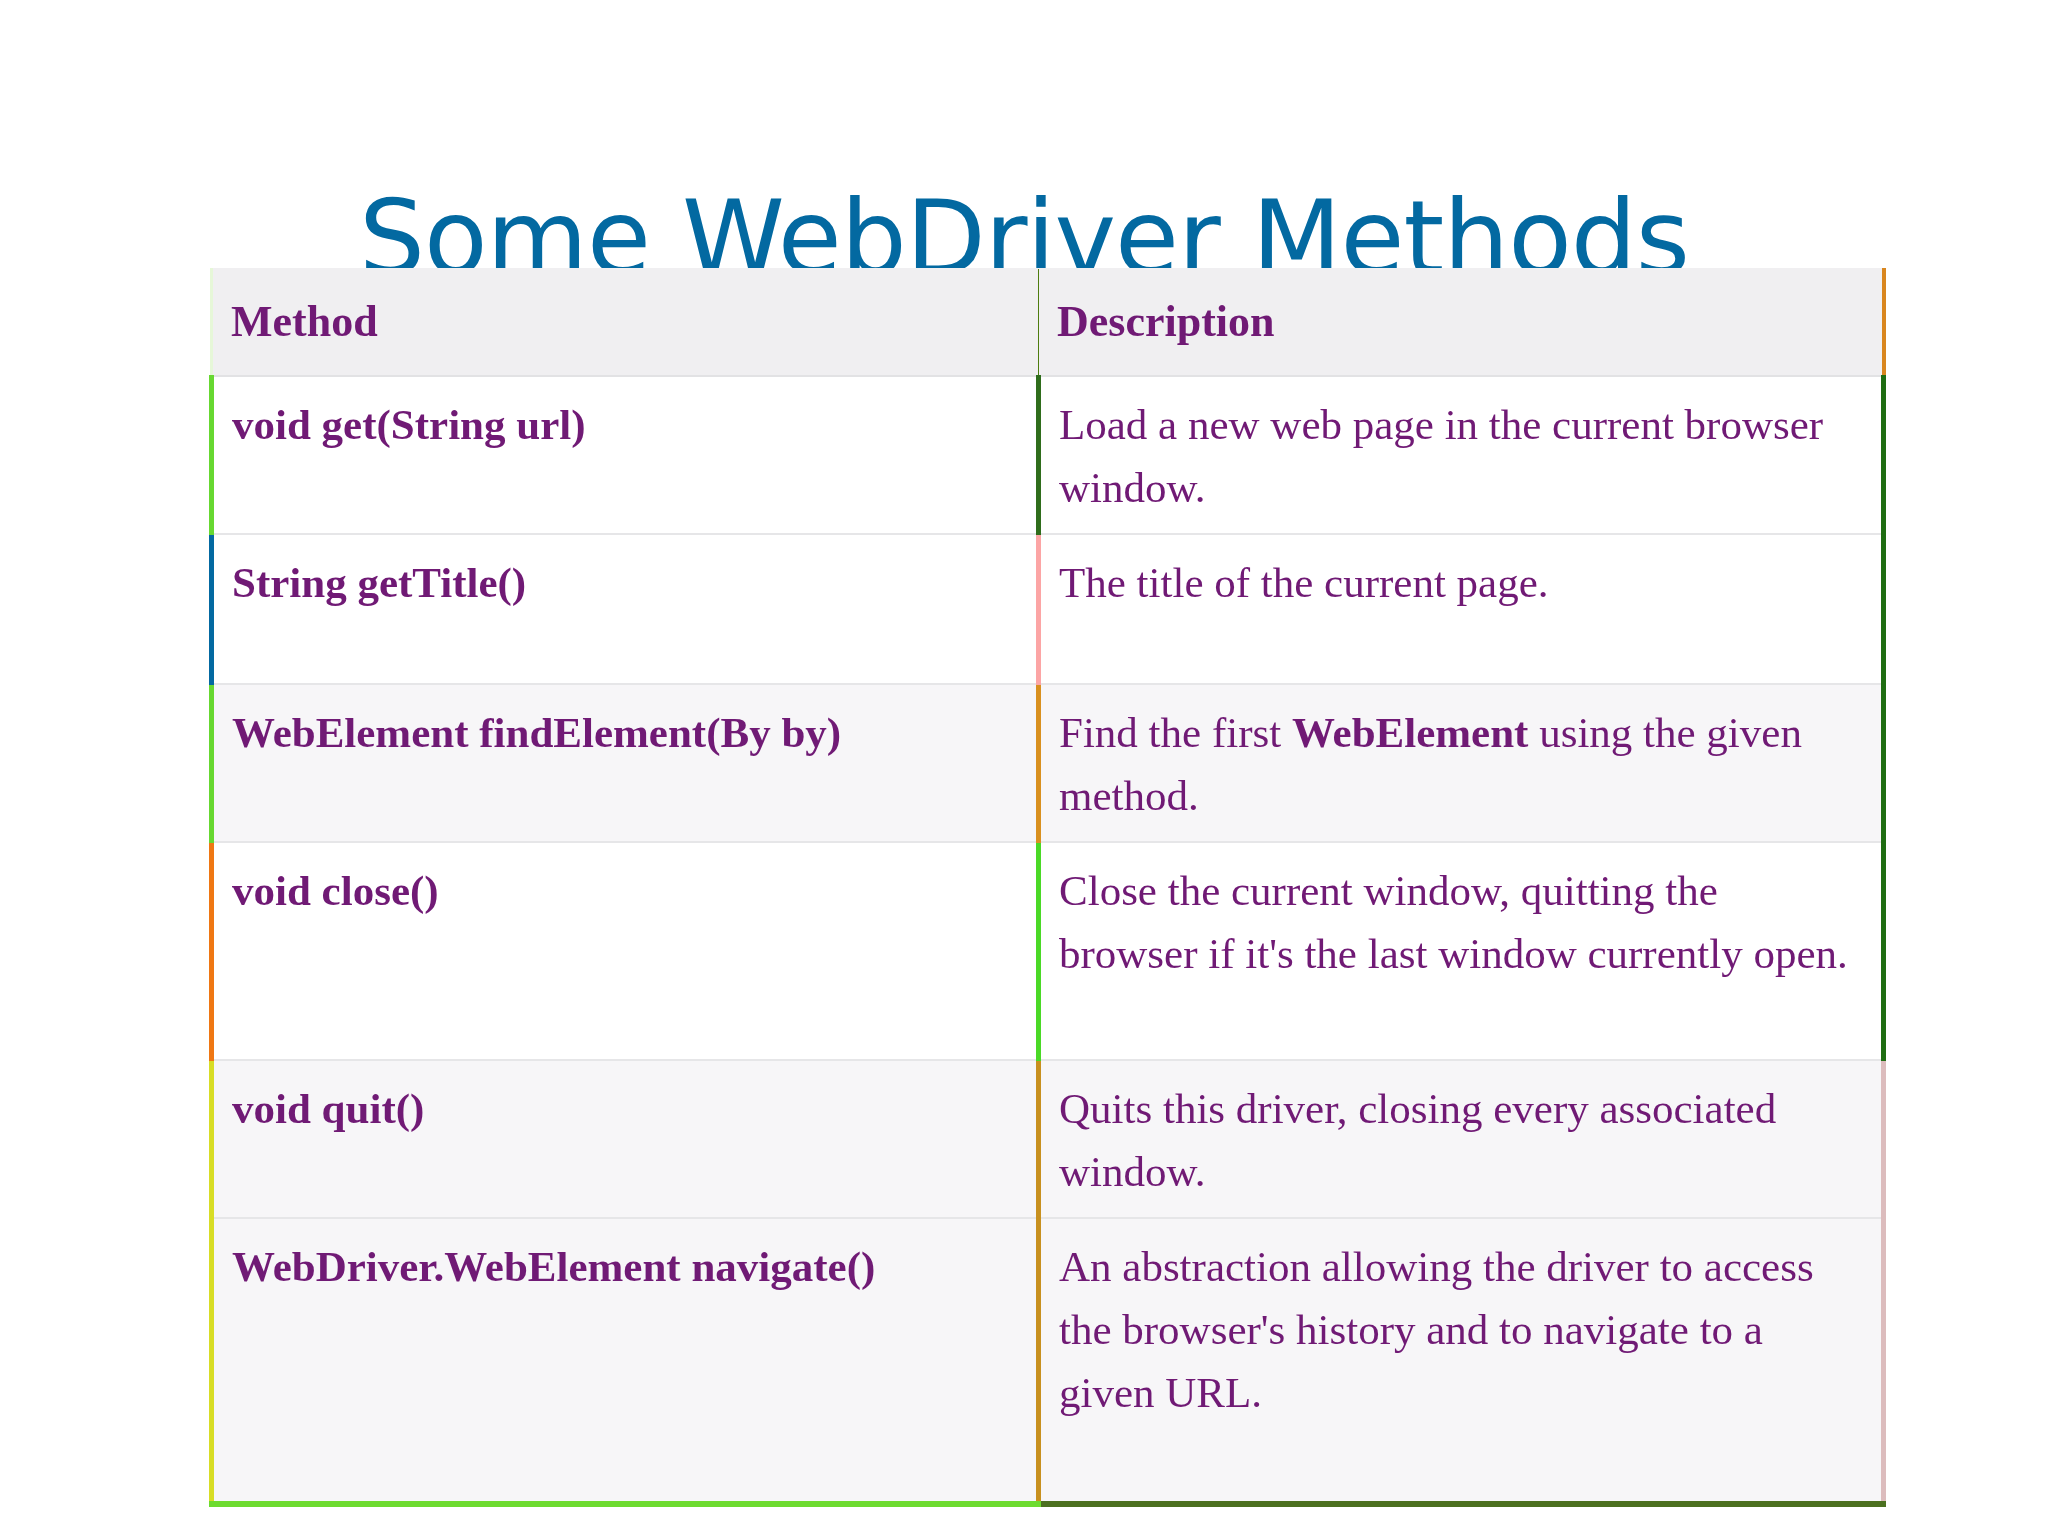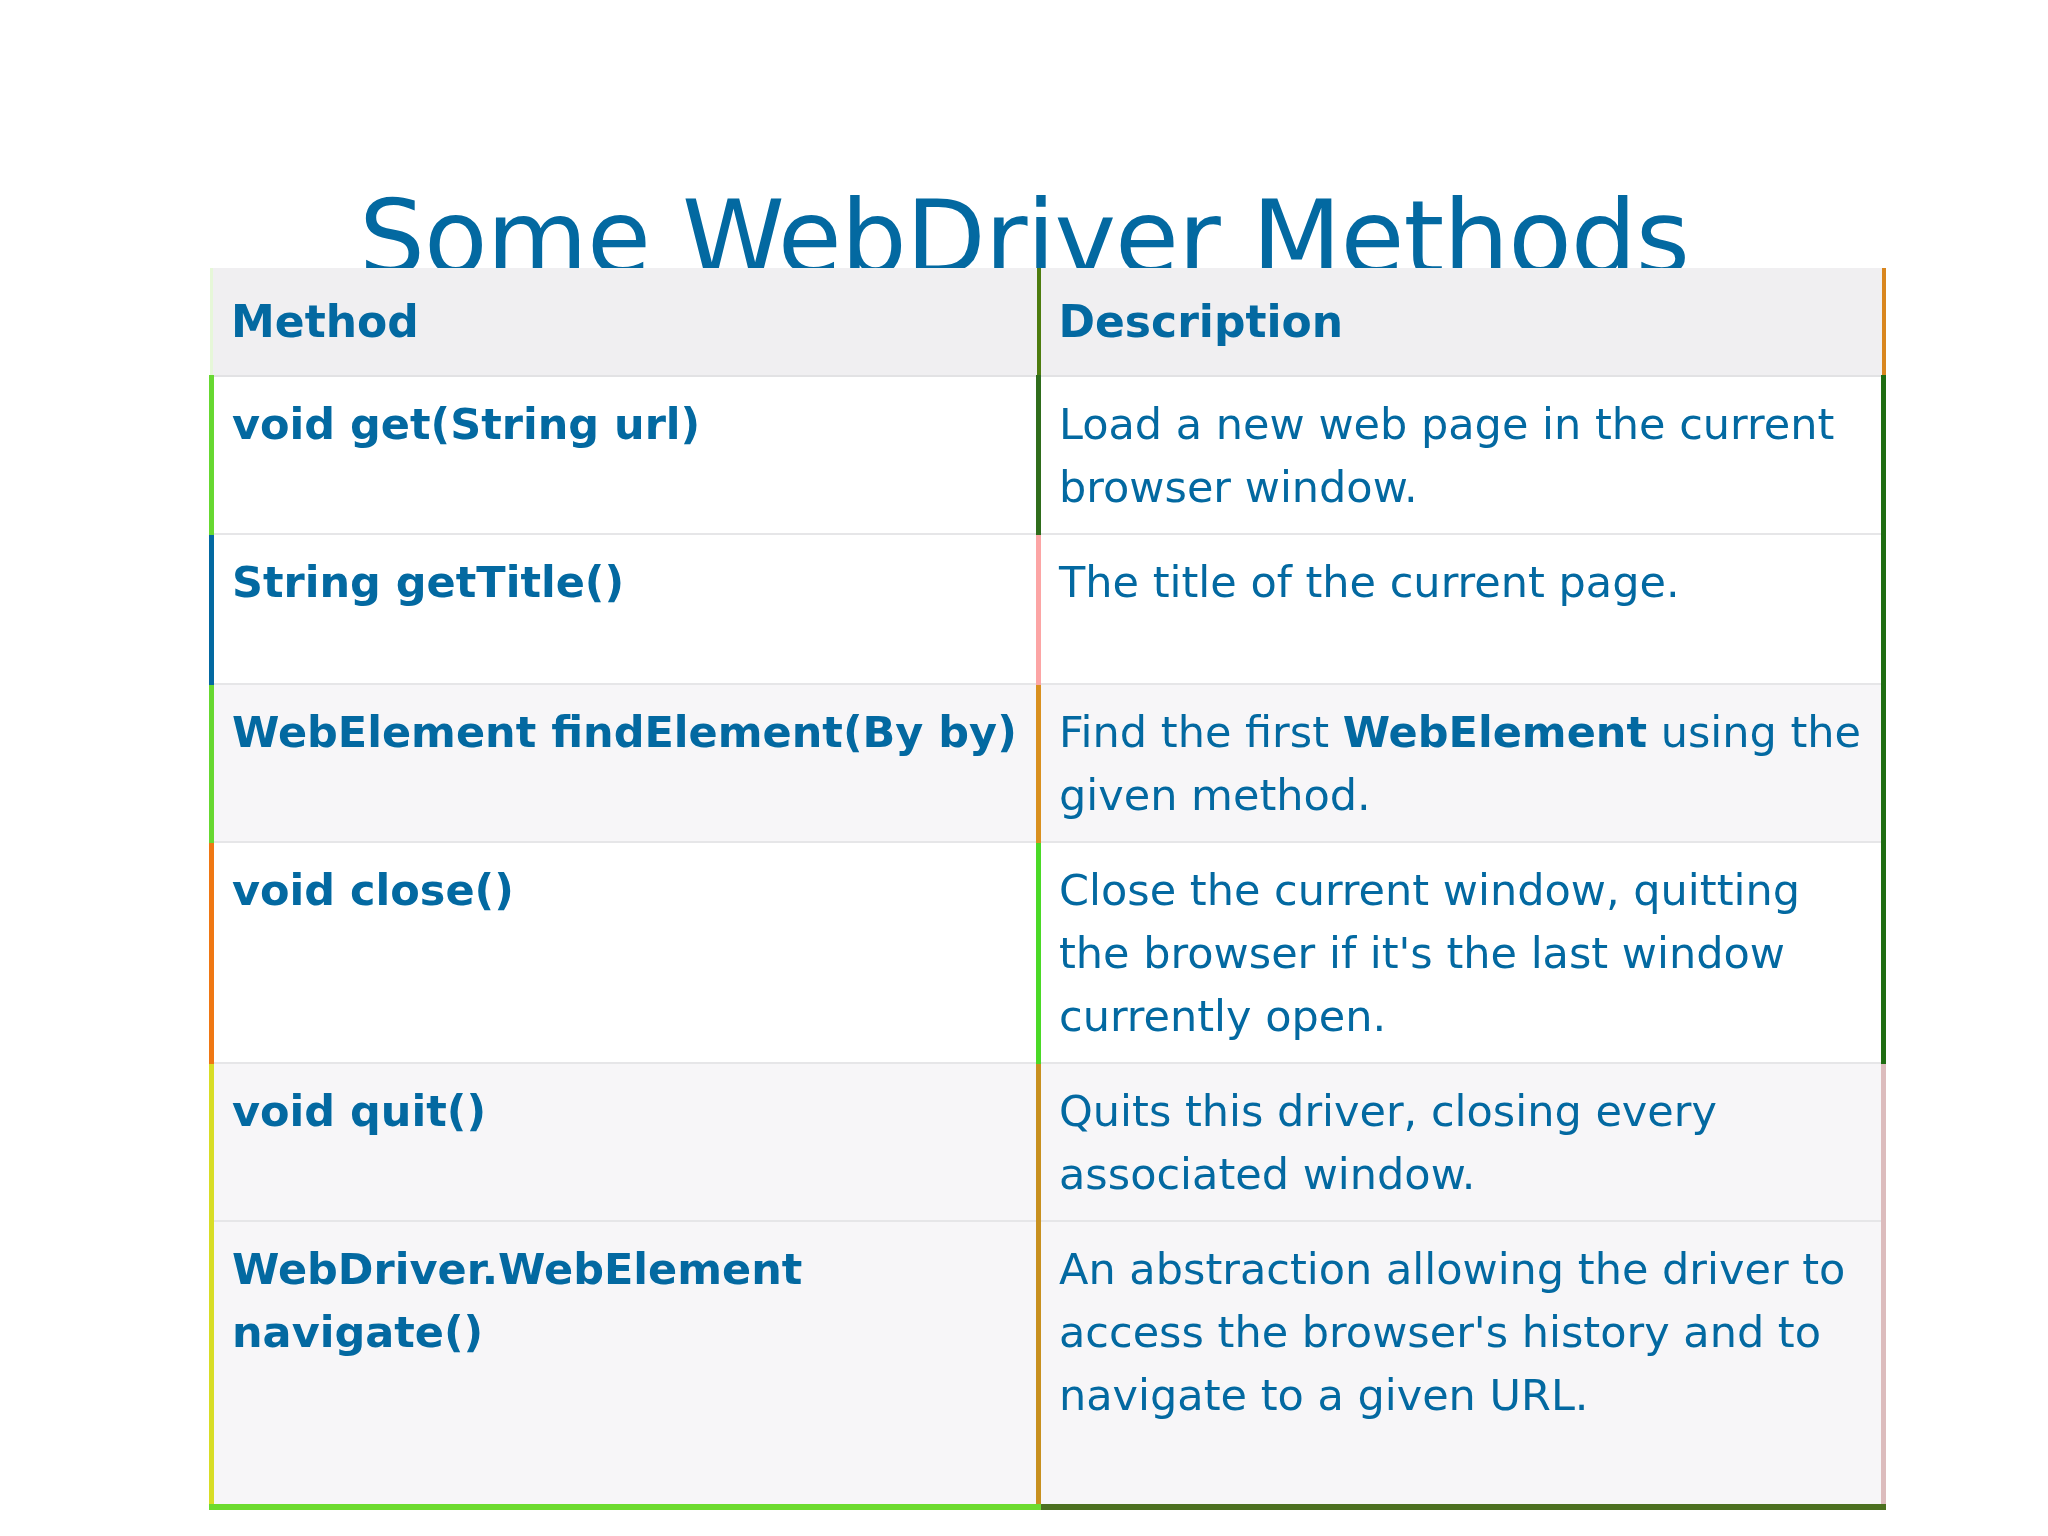--- a/index.html
+++ b/index.html
@@ -51,42 +51,43 @@
 
   table.methods col.c-method { width: 827px; }
   table.methods col.c-desc   { width: 845px; }
 
   table.methods th,
   table.methods td {
     vertical-align: top;
     padding: 16px 18px 14px 18px;
     font-size: 43px;
     line-height: 63px;
-    color: #0369a1;
+    color: #701a75;
     border-top: 2px solid #e6e6e8;
     border-bottom: 2px solid #e6e6e8;
+    font-family: Liberation Serif, serif;
   }
 
   
   table.methods thead th {
     background: #f0eff1;
     font-weight: 700;
     font-size: 44px;
     line-height: 62px;
     padding-top: 22px;
     padding-bottom: 22px;
     text-align: left;
     border-top: 1px solid #f0eff1;
     border-bottom: 2px solid #e2e2e4;
   }
   table.methods thead th.th-method {
     border-left: 3px solid #e6f7d8;
   }
   table.methods thead th.th-desc {
-    border-left: 4px solid #4d7c0f;
+    border-left: 1px solid #4d7c0f;
     border-right: 4px solid #d9861f;
     margin-top: 10px;
   }
 
   
   td.m-cell { font-weight: 700; }
   td.d-cell { font-weight: 400; }
 
   tr.shaded td { background: #f7f6f8; }
   tr.plain  td { background: #ffffff; }

